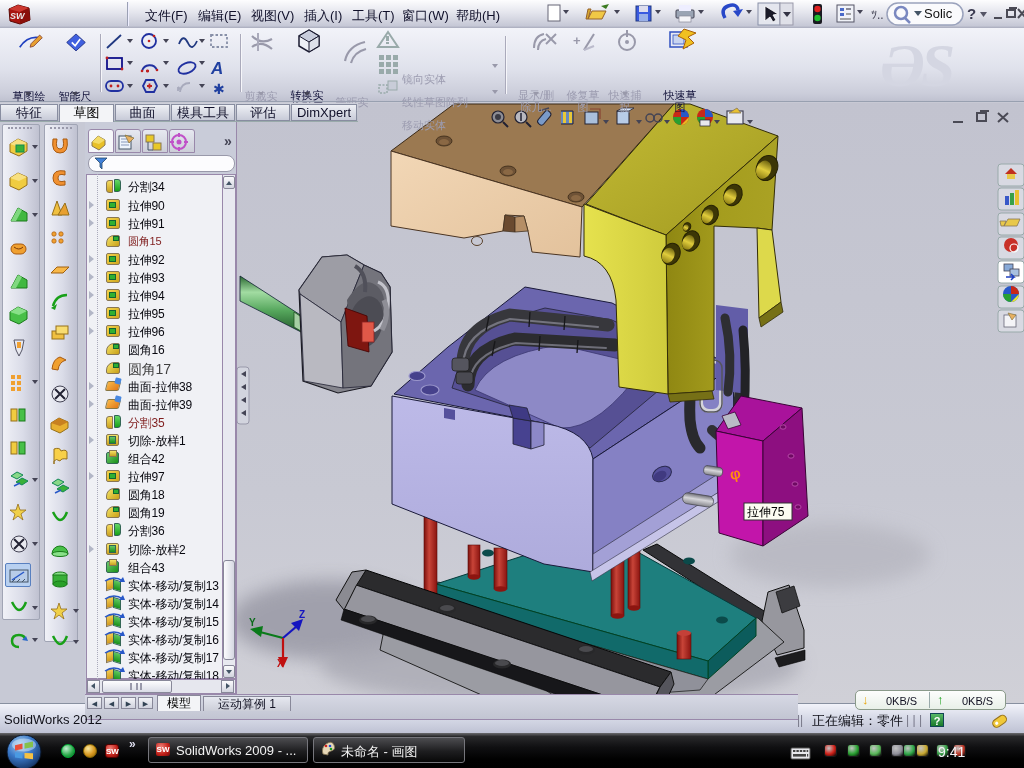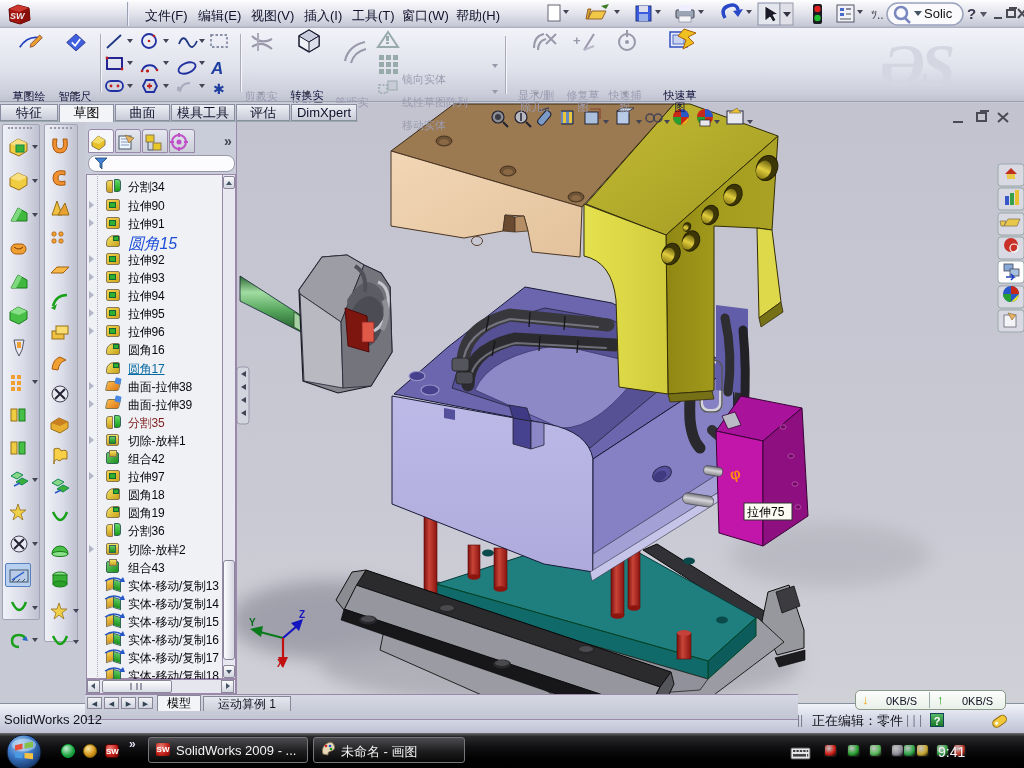--- a/index.html
+++ b/index.html
@@ -707,21 +707,21 @@
 <div class="abs" style="left:3px;top:27px;width:0;height:0;border-top:4px solid transparent;border-bottom:4px solid transparent;border-left:5px solid #b2b6c6;"></div>
 <div class="abs" style="left:20px;top:25px;width:14px;height:12px;background:linear-gradient(135deg,#f4d44c,#cfa61e);border:1px solid #875;border-radius:2px;"></div>
       <div class="abs" style="left:23px;top:28px;width:7px;height:6px;background:#30b030;border:1px solid #163;"></div>
 <div class="abs" style="left:42px;top:24px;font-size:12px;color:#08080f;letter-spacing:-0.2px;white-space:nowrap;">拉伸90</div>
 <div class="abs" style="left:3px;top:45px;width:0;height:0;border-top:4px solid transparent;border-bottom:4px solid transparent;border-left:5px solid #b2b6c6;"></div>
 <div class="abs" style="left:20px;top:43px;width:14px;height:12px;background:linear-gradient(135deg,#f4d44c,#cfa61e);border:1px solid #875;border-radius:2px;"></div>
       <div class="abs" style="left:23px;top:46px;width:7px;height:6px;background:#30b030;border:1px solid #163;"></div>
 <div class="abs" style="left:42px;top:42px;font-size:12px;color:#08080f;letter-spacing:-0.2px;white-space:nowrap;">拉伸91</div>
 <div class="abs" style="left:20px;top:61px;width:14px;height:12px;background:linear-gradient(135deg,#f4e468,#c9a018);border:1px solid #875;border-radius:8px 2px 2px 2px;"></div>
       <div class="abs" style="left:27px;top:62px;width:6px;height:5px;background:#30b030;border:1px solid #163;"></div>
-<div class="abs" style="left:42px;top:60px;font-size:16px;color:#1d4ed8;letter-spacing:-0.2px;white-space:nowrap;font-style:italic;">圆角15</div>
+<div class="abs" style="left:42px;top:60px;font-size:11px;color:#7f1d1d;letter-spacing:-0.2px;white-space:nowrap;">圆角15</div>
 <div class="abs" style="left:3px;top:81px;width:0;height:0;border-top:4px solid transparent;border-bottom:4px solid transparent;border-left:5px solid #b2b6c6;"></div>
 <div class="abs" style="left:20px;top:79px;width:14px;height:12px;background:linear-gradient(135deg,#f4d44c,#cfa61e);border:1px solid #875;border-radius:2px;"></div>
       <div class="abs" style="left:23px;top:82px;width:7px;height:6px;background:#30b030;border:1px solid #163;"></div>
 <div class="abs" style="left:42px;top:78px;font-size:12px;color:#08080f;letter-spacing:-0.2px;white-space:nowrap;">拉伸92</div>
 <div class="abs" style="left:3px;top:99px;width:0;height:0;border-top:4px solid transparent;border-bottom:4px solid transparent;border-left:5px solid #b2b6c6;"></div>
 <div class="abs" style="left:20px;top:97px;width:14px;height:12px;background:linear-gradient(135deg,#f4d44c,#cfa61e);border:1px solid #875;border-radius:2px;"></div>
       <div class="abs" style="left:23px;top:100px;width:7px;height:6px;background:#30b030;border:1px solid #163;"></div>
 <div class="abs" style="left:42px;top:96px;font-size:12px;color:#08080f;letter-spacing:-0.2px;white-space:nowrap;">拉伸93</div>
 <div class="abs" style="left:3px;top:117px;width:0;height:0;border-top:4px solid transparent;border-bottom:4px solid transparent;border-left:5px solid #b2b6c6;"></div>
 <div class="abs" style="left:20px;top:115px;width:14px;height:12px;background:linear-gradient(135deg,#f4d44c,#cfa61e);border:1px solid #875;border-radius:2px;"></div>
@@ -733,21 +733,21 @@
 <div class="abs" style="left:42px;top:132px;font-size:12px;color:#08080f;letter-spacing:-0.2px;white-space:nowrap;">拉伸95</div>
 <div class="abs" style="left:3px;top:153px;width:0;height:0;border-top:4px solid transparent;border-bottom:4px solid transparent;border-left:5px solid #b2b6c6;"></div>
 <div class="abs" style="left:20px;top:151px;width:14px;height:12px;background:linear-gradient(135deg,#f4d44c,#cfa61e);border:1px solid #875;border-radius:2px;"></div>
       <div class="abs" style="left:23px;top:154px;width:7px;height:6px;background:#30b030;border:1px solid #163;"></div>
 <div class="abs" style="left:42px;top:150px;font-size:12px;color:#08080f;letter-spacing:-0.2px;white-space:nowrap;">拉伸96</div>
 <div class="abs" style="left:20px;top:169px;width:14px;height:12px;background:linear-gradient(135deg,#f4e468,#c9a018);border:1px solid #875;border-radius:8px 2px 2px 2px;"></div>
       <div class="abs" style="left:27px;top:170px;width:6px;height:5px;background:#30b030;border:1px solid #163;"></div>
 <div class="abs" style="left:42px;top:168px;font-size:12px;color:#08080f;letter-spacing:-0.2px;white-space:nowrap;">圆角16</div>
 <div class="abs" style="left:20px;top:188px;width:14px;height:12px;background:linear-gradient(135deg,#f4e468,#c9a018);border:1px solid #875;border-radius:8px 2px 2px 2px;"></div>
       <div class="abs" style="left:27px;top:189px;width:6px;height:5px;background:#30b030;border:1px solid #163;"></div>
-<div class="abs" style="left:42px;top:187px;font-size:12px;color:#0369a1;letter-spacing:-0.2px;white-space:nowrap;text-decoration:underline;">圆角17</div>
+<div class="abs" style="left:42px;top:187px;font-size:14px;color:#404040;letter-spacing:-0.2px;white-space:nowrap;">圆角17</div>
 <div class="abs" style="left:3px;top:208px;width:0;height:0;border-top:4px solid transparent;border-bottom:4px solid transparent;border-left:5px solid #b2b6c6;"></div>
 <div class="abs" style="left:20px;top:207px;width:14px;height:10px;background:linear-gradient(135deg,#f8b848,#e07818);border:1px solid #874;border-radius:2px;transform:skewX(-14deg);"></div>
       <div class="abs" style="left:29px;top:204px;width:6px;height:6px;background:#4888e0;border-radius:1px;transform:rotate(15deg);"></div>
 <div class="abs" style="left:42px;top:205px;font-size:12px;color:#08080f;letter-spacing:-0.2px;white-space:nowrap;">曲面-拉伸38</div>
 <div class="abs" style="left:3px;top:226px;width:0;height:0;border-top:4px solid transparent;border-bottom:4px solid transparent;border-left:5px solid #b2b6c6;"></div>
 <div class="abs" style="left:20px;top:225px;width:14px;height:10px;background:linear-gradient(135deg,#f8b848,#e07818);border:1px solid #874;border-radius:2px;transform:skewX(-14deg);"></div>
       <div class="abs" style="left:29px;top:222px;width:6px;height:6px;background:#4888e0;border-radius:1px;transform:rotate(15deg);"></div>
 <div class="abs" style="left:42px;top:223px;font-size:12px;color:#08080f;letter-spacing:-0.2px;white-space:nowrap;">曲面-拉伸39</div>
 <div class="abs" style="left:20px;top:242px;width:7px;height:13px;background:linear-gradient(#f4dc60,#caa020);border:1px solid #875;border-radius:3px 0 0 3px;"></div>
       <div class="abs" style="left:28px;top:241px;width:7px;height:13px;background:linear-gradient(#68d868,#18a018);border:1px solid #365;border-radius:0 3px 3px 0;"></div>

